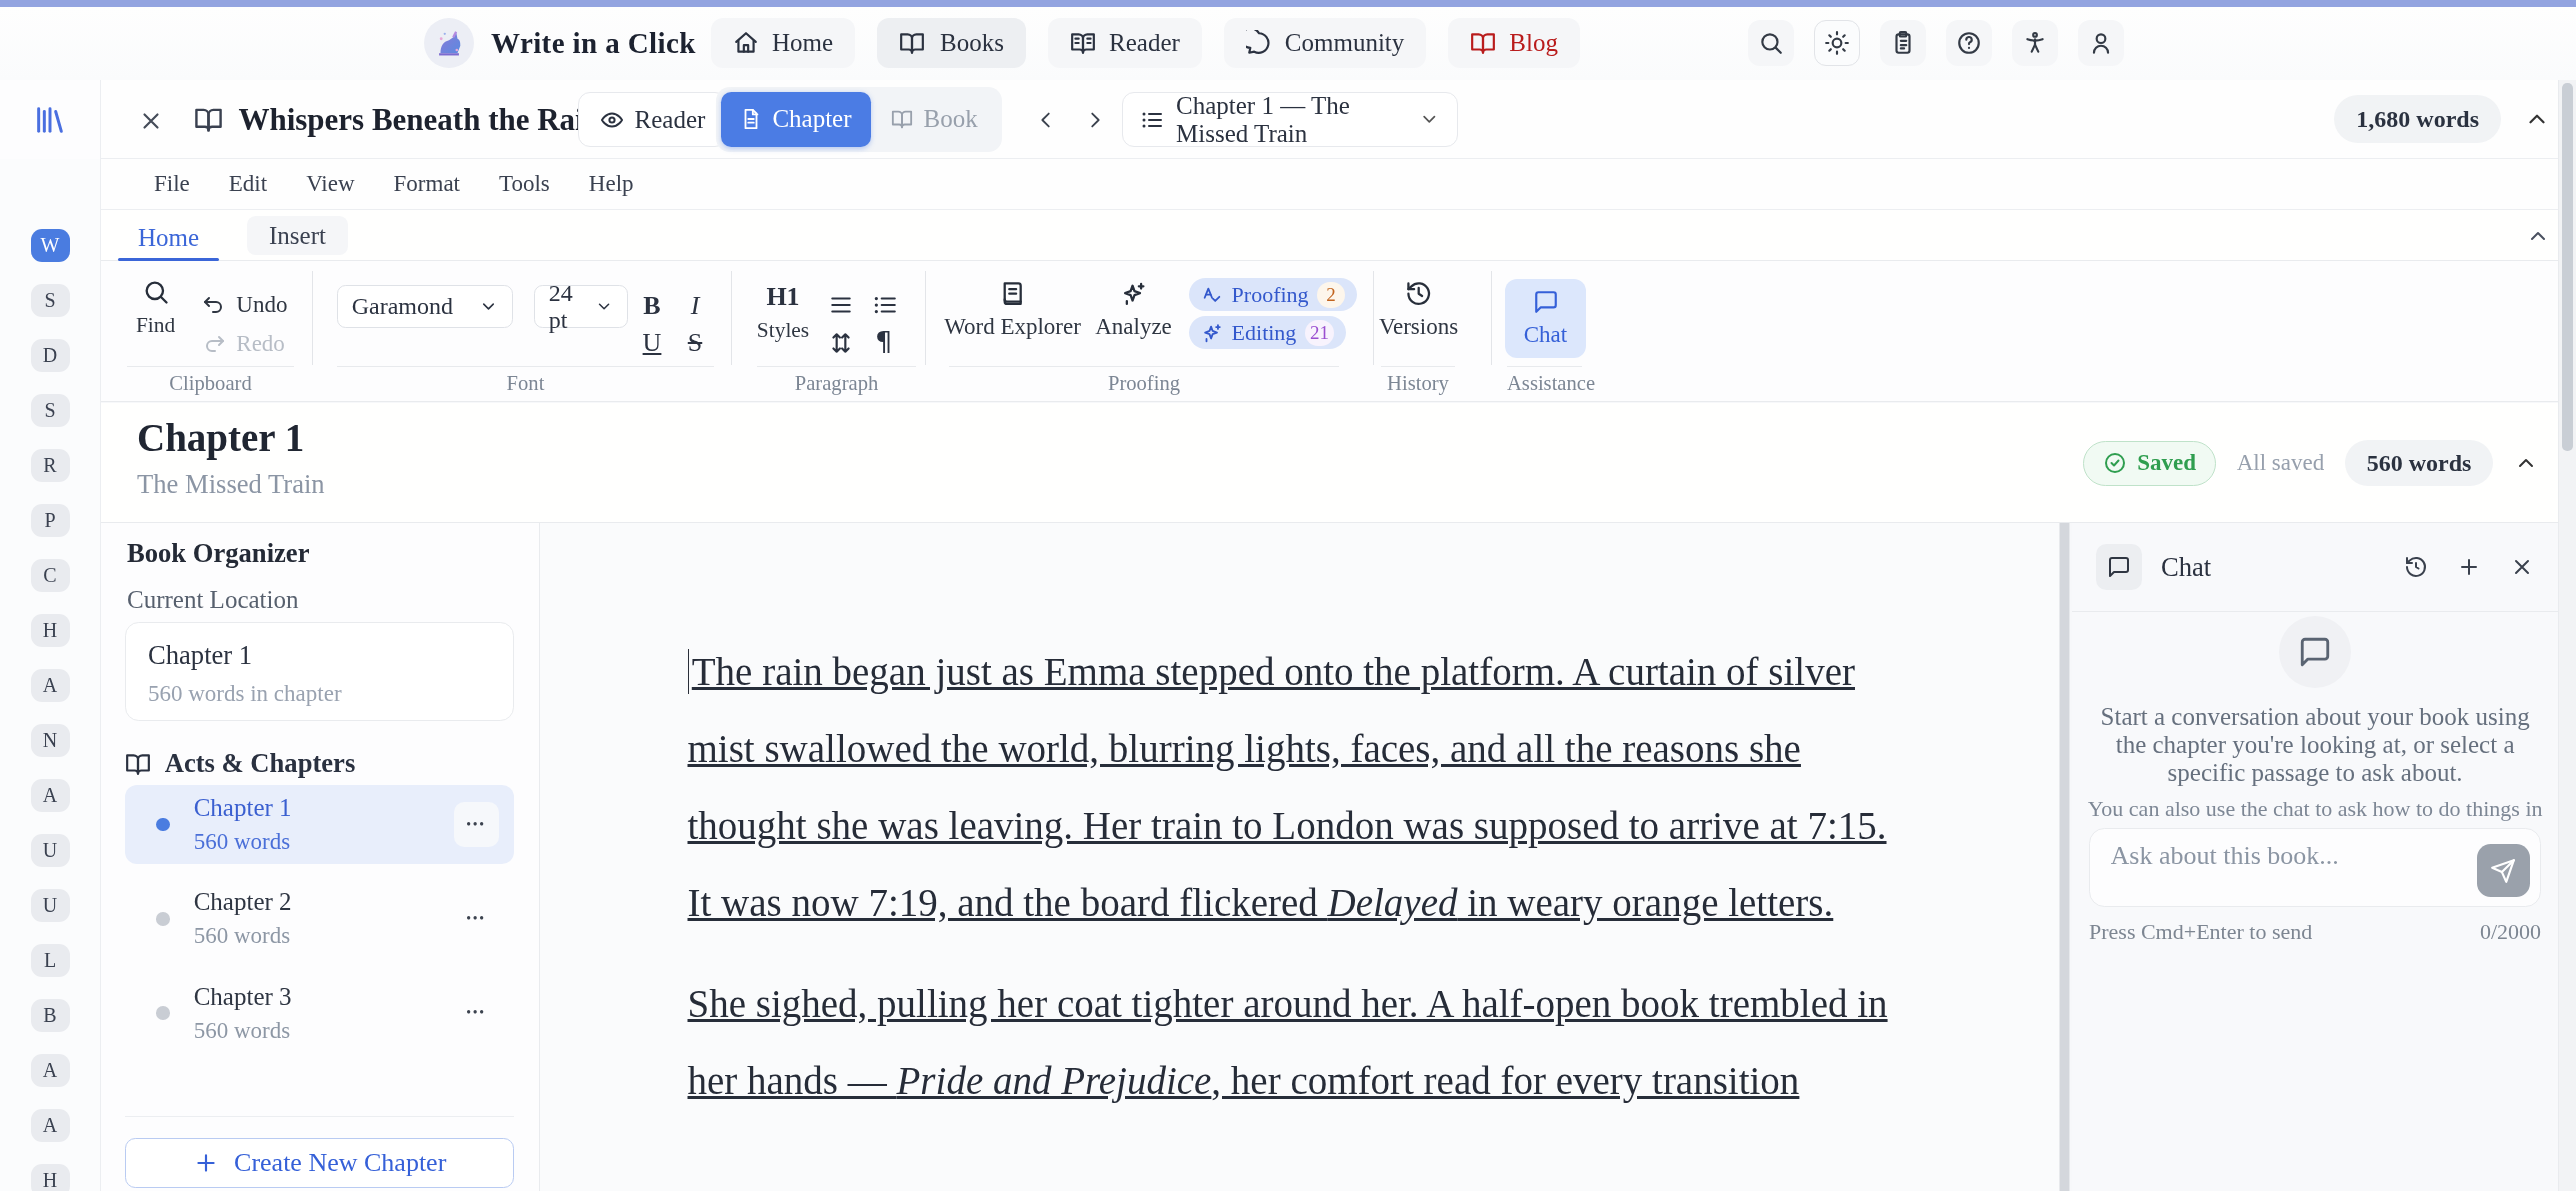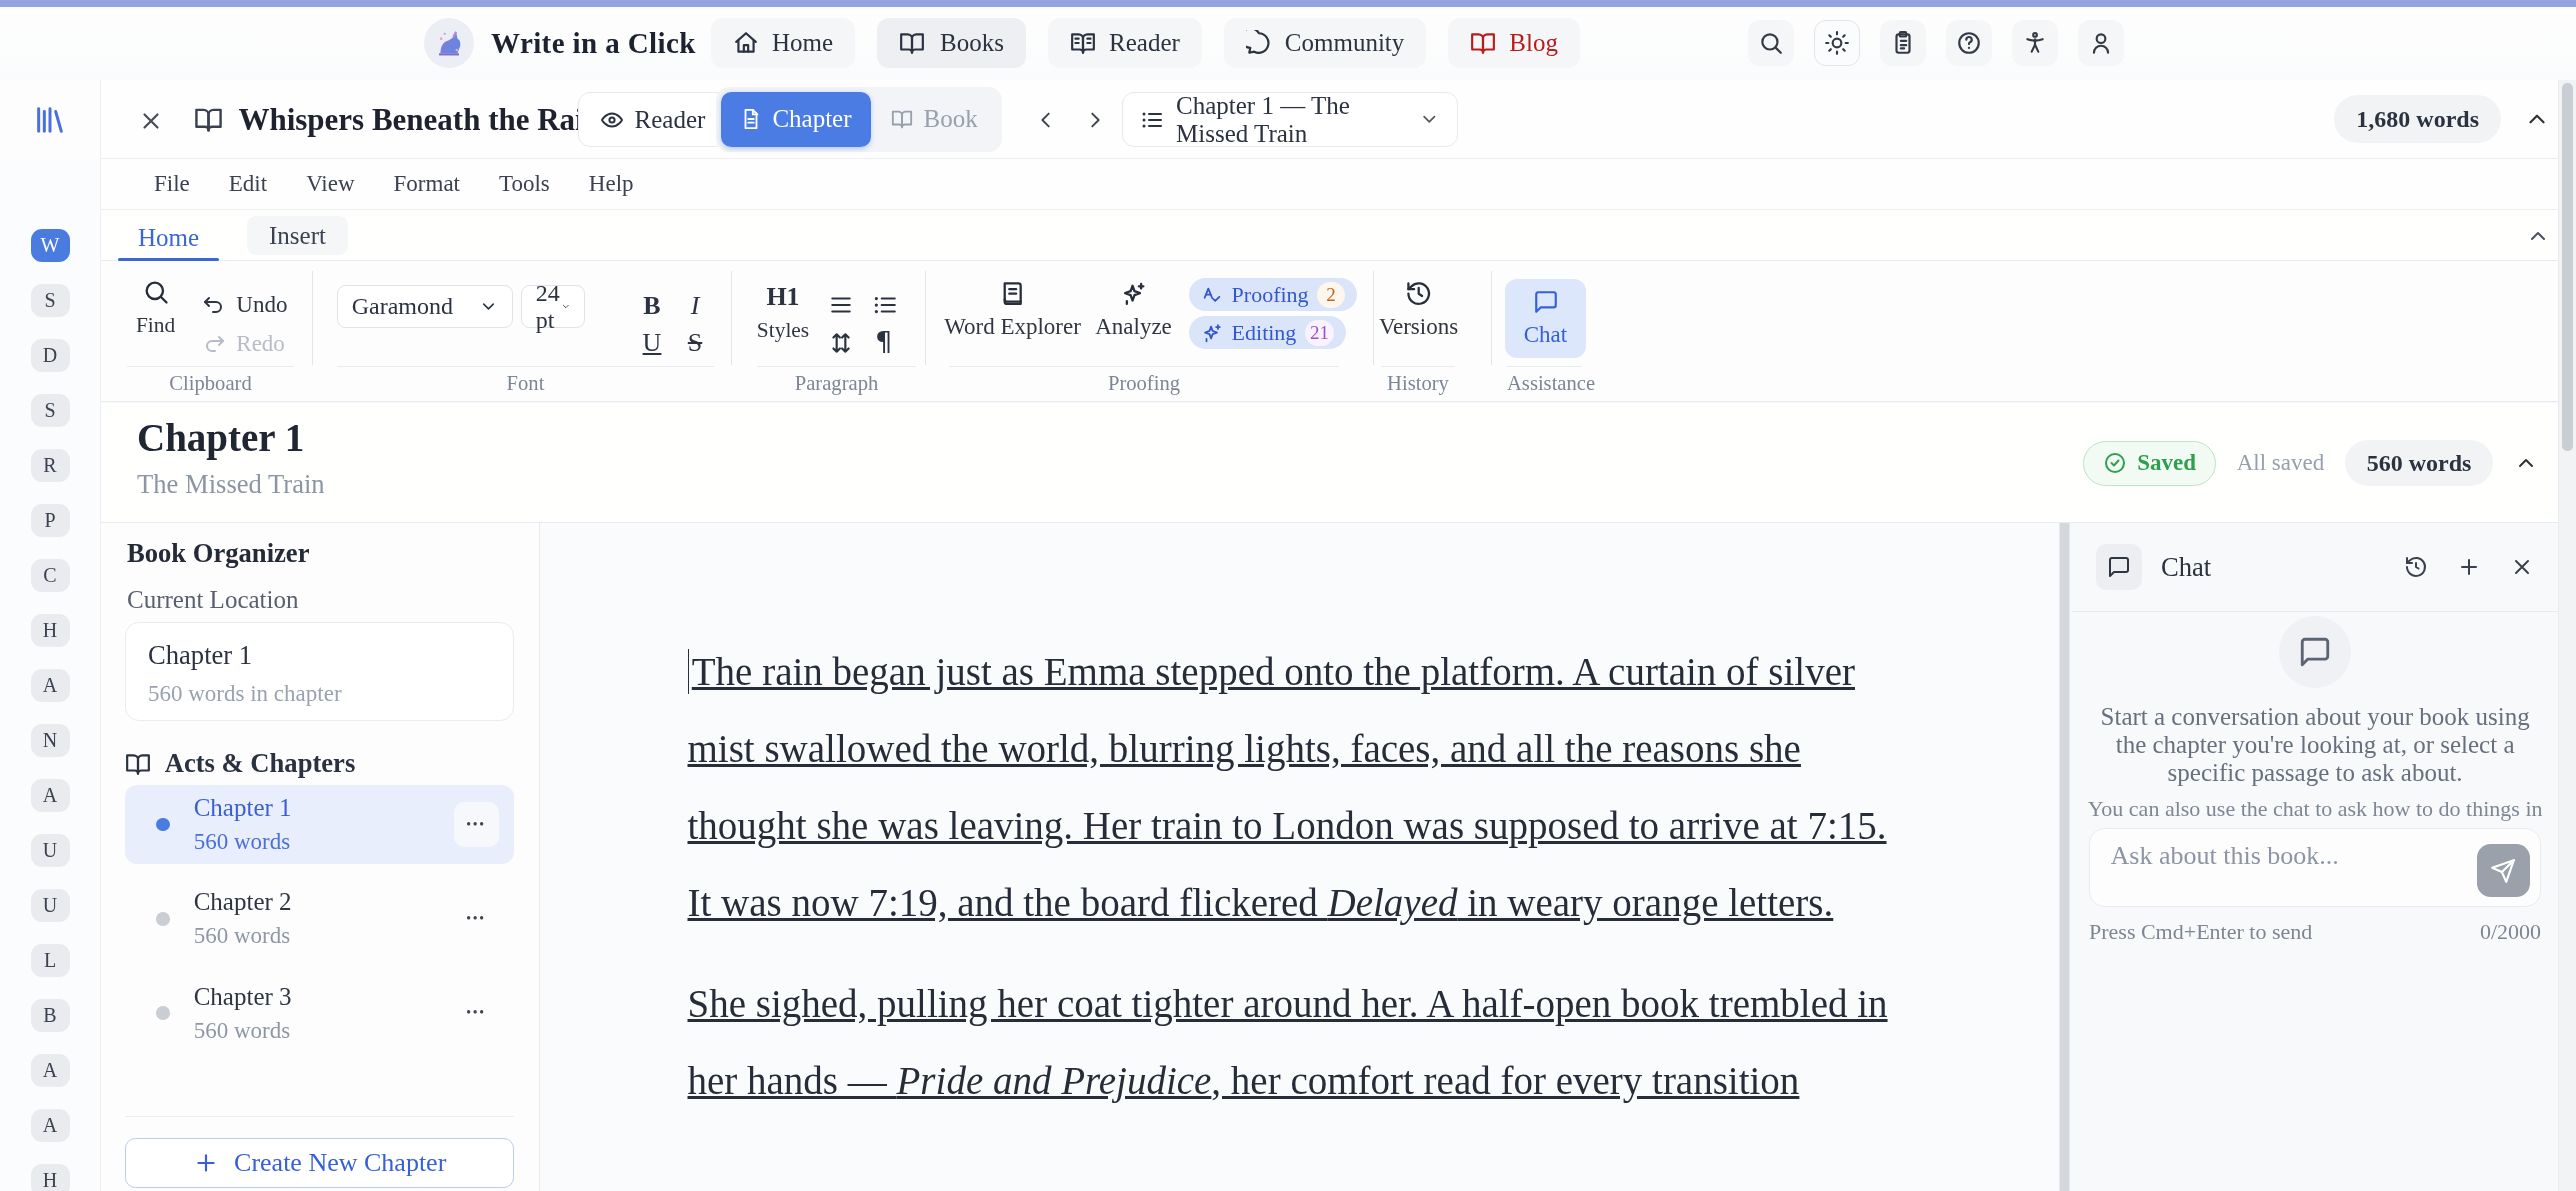--- a/index.html
+++ b/index.html
@@ -386,21 +386,21 @@
   <div class="abs gline" style="left:26px;width:167px"></div>
   <div class="abs glabel" style="left:26px;width:167px">Clipboard</div>
   <div class="abs vdiv" style="left:211px"></div>
 
   <div class="abs select" style="left:236px;top:24px;width:176px">
     <span>Garamond</span>
     <svg class="ic" width="19" height="19" viewBox="0 0 24 24">
         <path d="M6 9l6 6 6-6"></path>
       </svg>
   </div>
-  <div class="abs select" style="left:420px;top:24px;width:64px">
+  <div class="abs select" style="left:433px;top:24px;width:94px">
     <span>24 pt</span>
     <svg class="ic" width="19" height="19" viewBox="0 0 24 24">
         <path d="M6 9l6 6 6-6"></path>
       </svg>
   </div>
   <div class="abs fmt" style="left:533px;top:26px">B</div>
   <div class="abs fmt" style="left:576px;top:26px;font-style:italic;font-weight:normal">I</div>
   <div class="abs fmt" style="left:533px;top:63px;text-decoration:underline;font-weight:normal">U</div>
   <div class="abs fmt" style="left:576px;top:63px;text-decoration:line-through;font-weight:normal">S</div>
   <div class="abs gline" style="left:236px;width:377px"></div>

